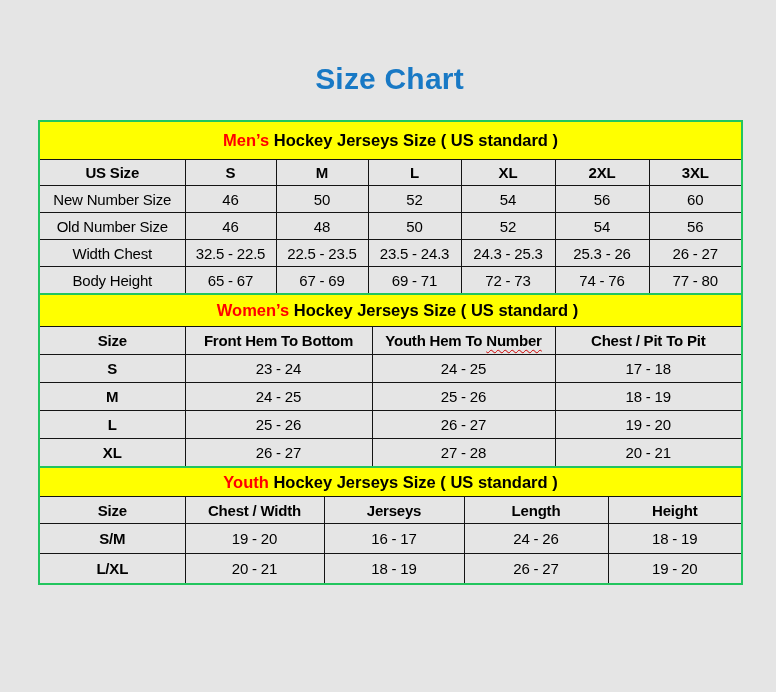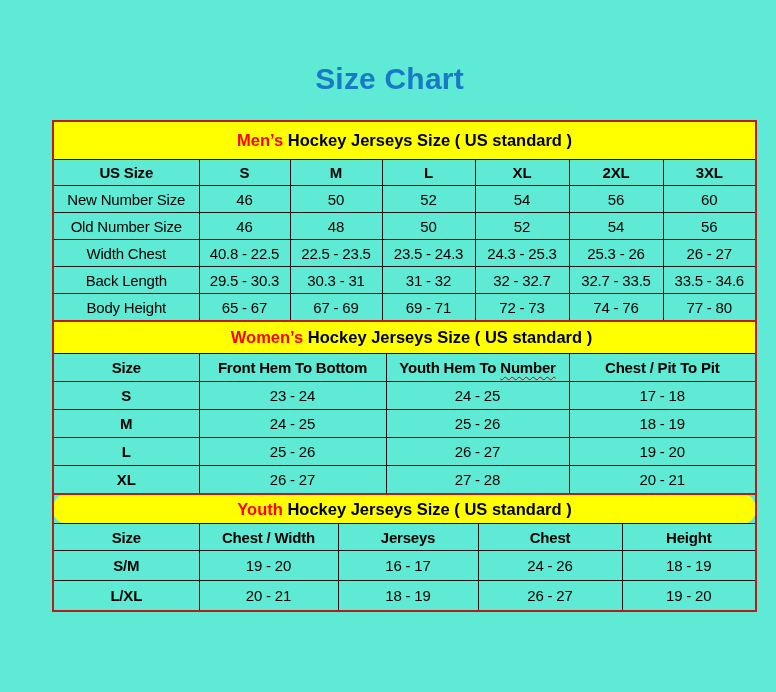--- a/index.html
+++ b/index.html
@@ -1,29 +1,28 @@
 <!DOCTYPE html>
 <html><head>
 <meta charset="utf-8">
 <style>
   html,body{margin:0;padding:0;background:#ffffff;}
   .page{
-    position:relative;width:776px;height:692px;background:#5eead4;
+    position:relative;width:776px;height:692px;background:#e5e5e5;
     font-family:"Liberation Sans",sans-serif;color:#000;overflow:hidden;
   }
   .title{
     position:absolute;top:62px;left:38px;width:703px;margin:0;
     text-align:center;font-size:30px;font-weight:bold;color:#1879C5;
     letter-spacing:0.2px;
   }
   .stack{position:absolute;top:120px;left:38px;width:703px;}
   table.section{
     border-collapse:collapse;table-layout:fixed;width:703px;
-    border:2px solid #b91c1c;
-    margin-left:14px;
+    border:2px solid #22c55e;
   }
   table.section + table.section{margin-top:-2px;}
   td{
     border:1.5px solid #141414;text-align:center;vertical-align:middle;
     font-size:15px;padding:0 2px;white-space:nowrap;overflow:hidden;
     letter-spacing:-0.2px;
   }
   td.banner{
     background:#FFFF00;font-weight:bold;font-size:16.5px;letter-spacing:0;
   }
@@ -36,21 +35,21 @@
     text-decoration-color:#CC0000;
     text-decoration-thickness:1px;
     text-underline-offset:3px;
   }
   .men td.banner{height:37px;}
   .men .head-row td{height:25px;}
   .men .data-row td{height:26px;}
   .women td.banner{height:31px;padding-left:16px;}
   .women .head-row td{height:27px;}
   .women .data-row td{height:27px;}
-  .youth td.banner{height:28px;border-radius:14px;}
+  .youth td.banner{height:28px;}
   .youth .head-row td{height:26px;}
   .youth .data-row td{height:29px;}
 </style>
 </head>
 <body>
 
 <div class="page">
   <h1 class="title">Size Chart</h1>
 
   <div class="stack">
@@ -91,35 +90,26 @@
         <td>Old Number Size</td>
         <td>46</td>
         <td>48</td>
         <td>50</td>
         <td>52</td>
         <td>54</td>
         <td>56</td>
       </tr>
       <tr class="data-row">
         <td>Width Chest</td>
-        <td>40.8 - 22.5</td>
+        <td>32.5 - 22.5</td>
         <td>22.5 - 23.5</td>
         <td>23.5 - 24.3</td>
         <td>24.3 - 25.3</td>
         <td>25.3 - 26</td>
         <td>26 - 27</td>
-      </tr>
-      <tr class="data-row">
-        <td>Back Length</td>
-        <td>29.5 - 30.3</td>
-        <td>30.3 - 31</td>
-        <td>31 - 32</td>
-        <td>32 - 32.7</td>
-        <td>32.7 - 33.5</td>
-        <td>33.5 - 34.6</td>
       </tr>
       <tr class="data-row">
         <td>Body Height</td>
         <td>65 - 67</td>
         <td>67 - 69</td>
         <td>69 - 71</td>
         <td>72 - 73</td>
         <td>74 - 76</td>
         <td>77 - 80</td>
       </tr>
@@ -179,21 +169,21 @@
           <col style="width:134px">
       </colgroup>
       <tbody>
           <tr>
         <td colspan="5" class="banner"><span class="hl">Youth</span><span> Hockey Jerseys Size ( US standard )</span></td>
       </tr>
       <tr class="head-row">
         <td>Size</td>
         <td>Chest / Width</td>
         <td>Jerseys</td>
-        <td>Chest</td>
+        <td>Length</td>
         <td>Height</td>
       </tr>
       <tr class="data-row">
         <td class="label-bold">S/M</td>
         <td>19 - 20</td>
         <td>16 - 17</td>
         <td>24 - 26</td>
         <td>18 - 19</td>
       </tr>
       <tr class="data-row">

